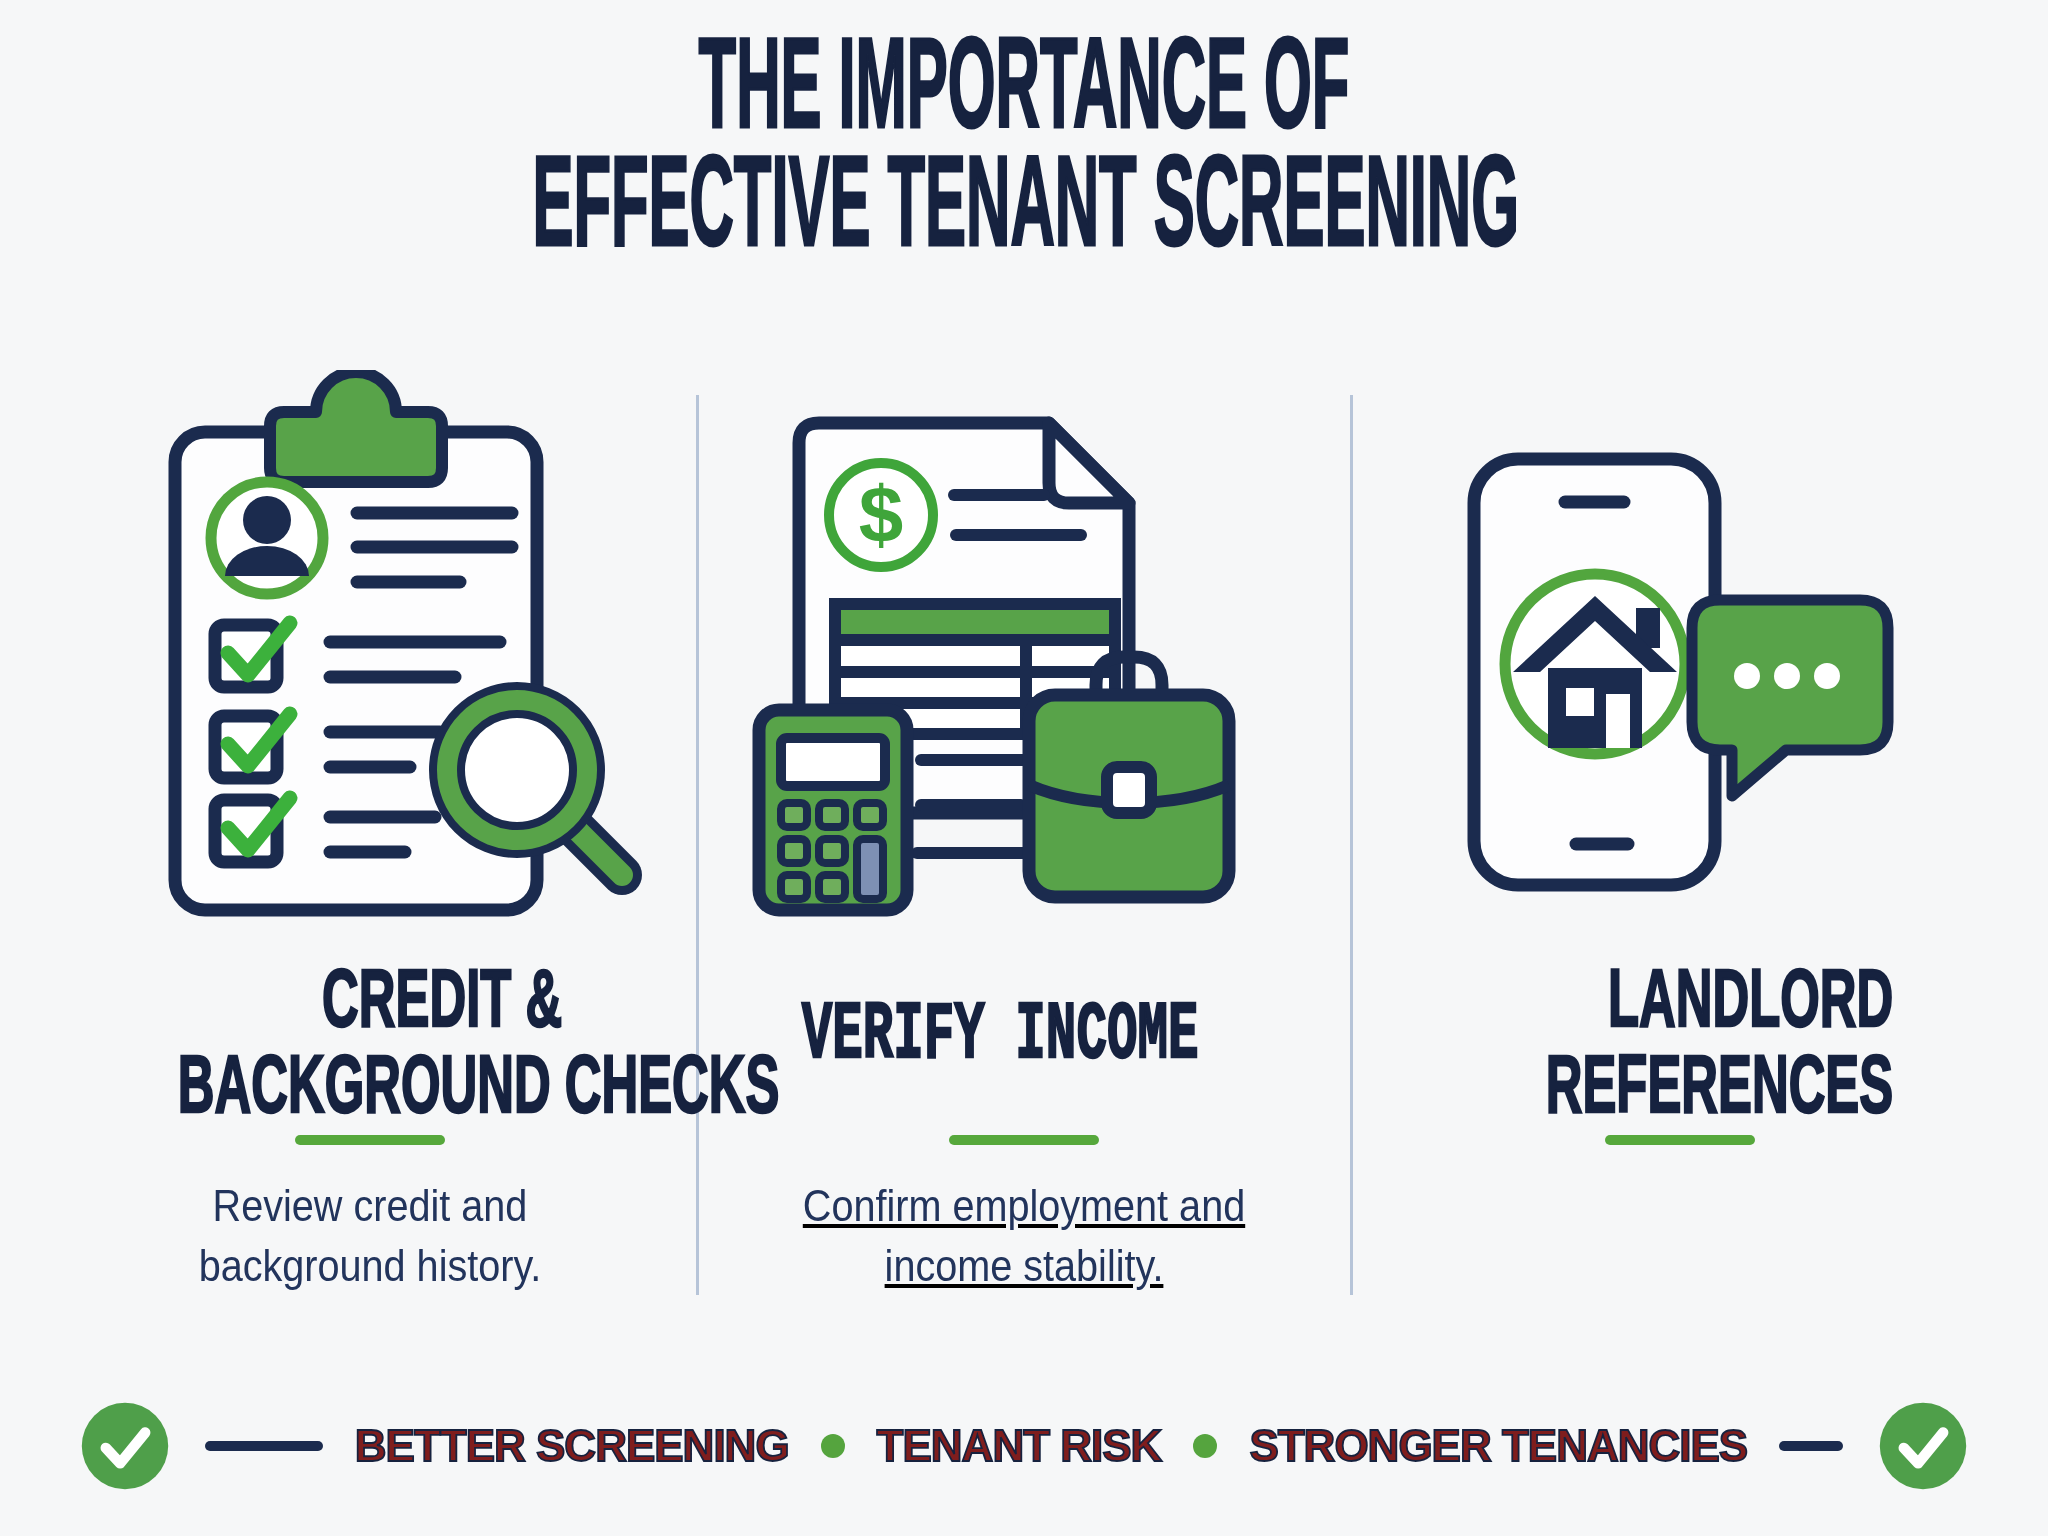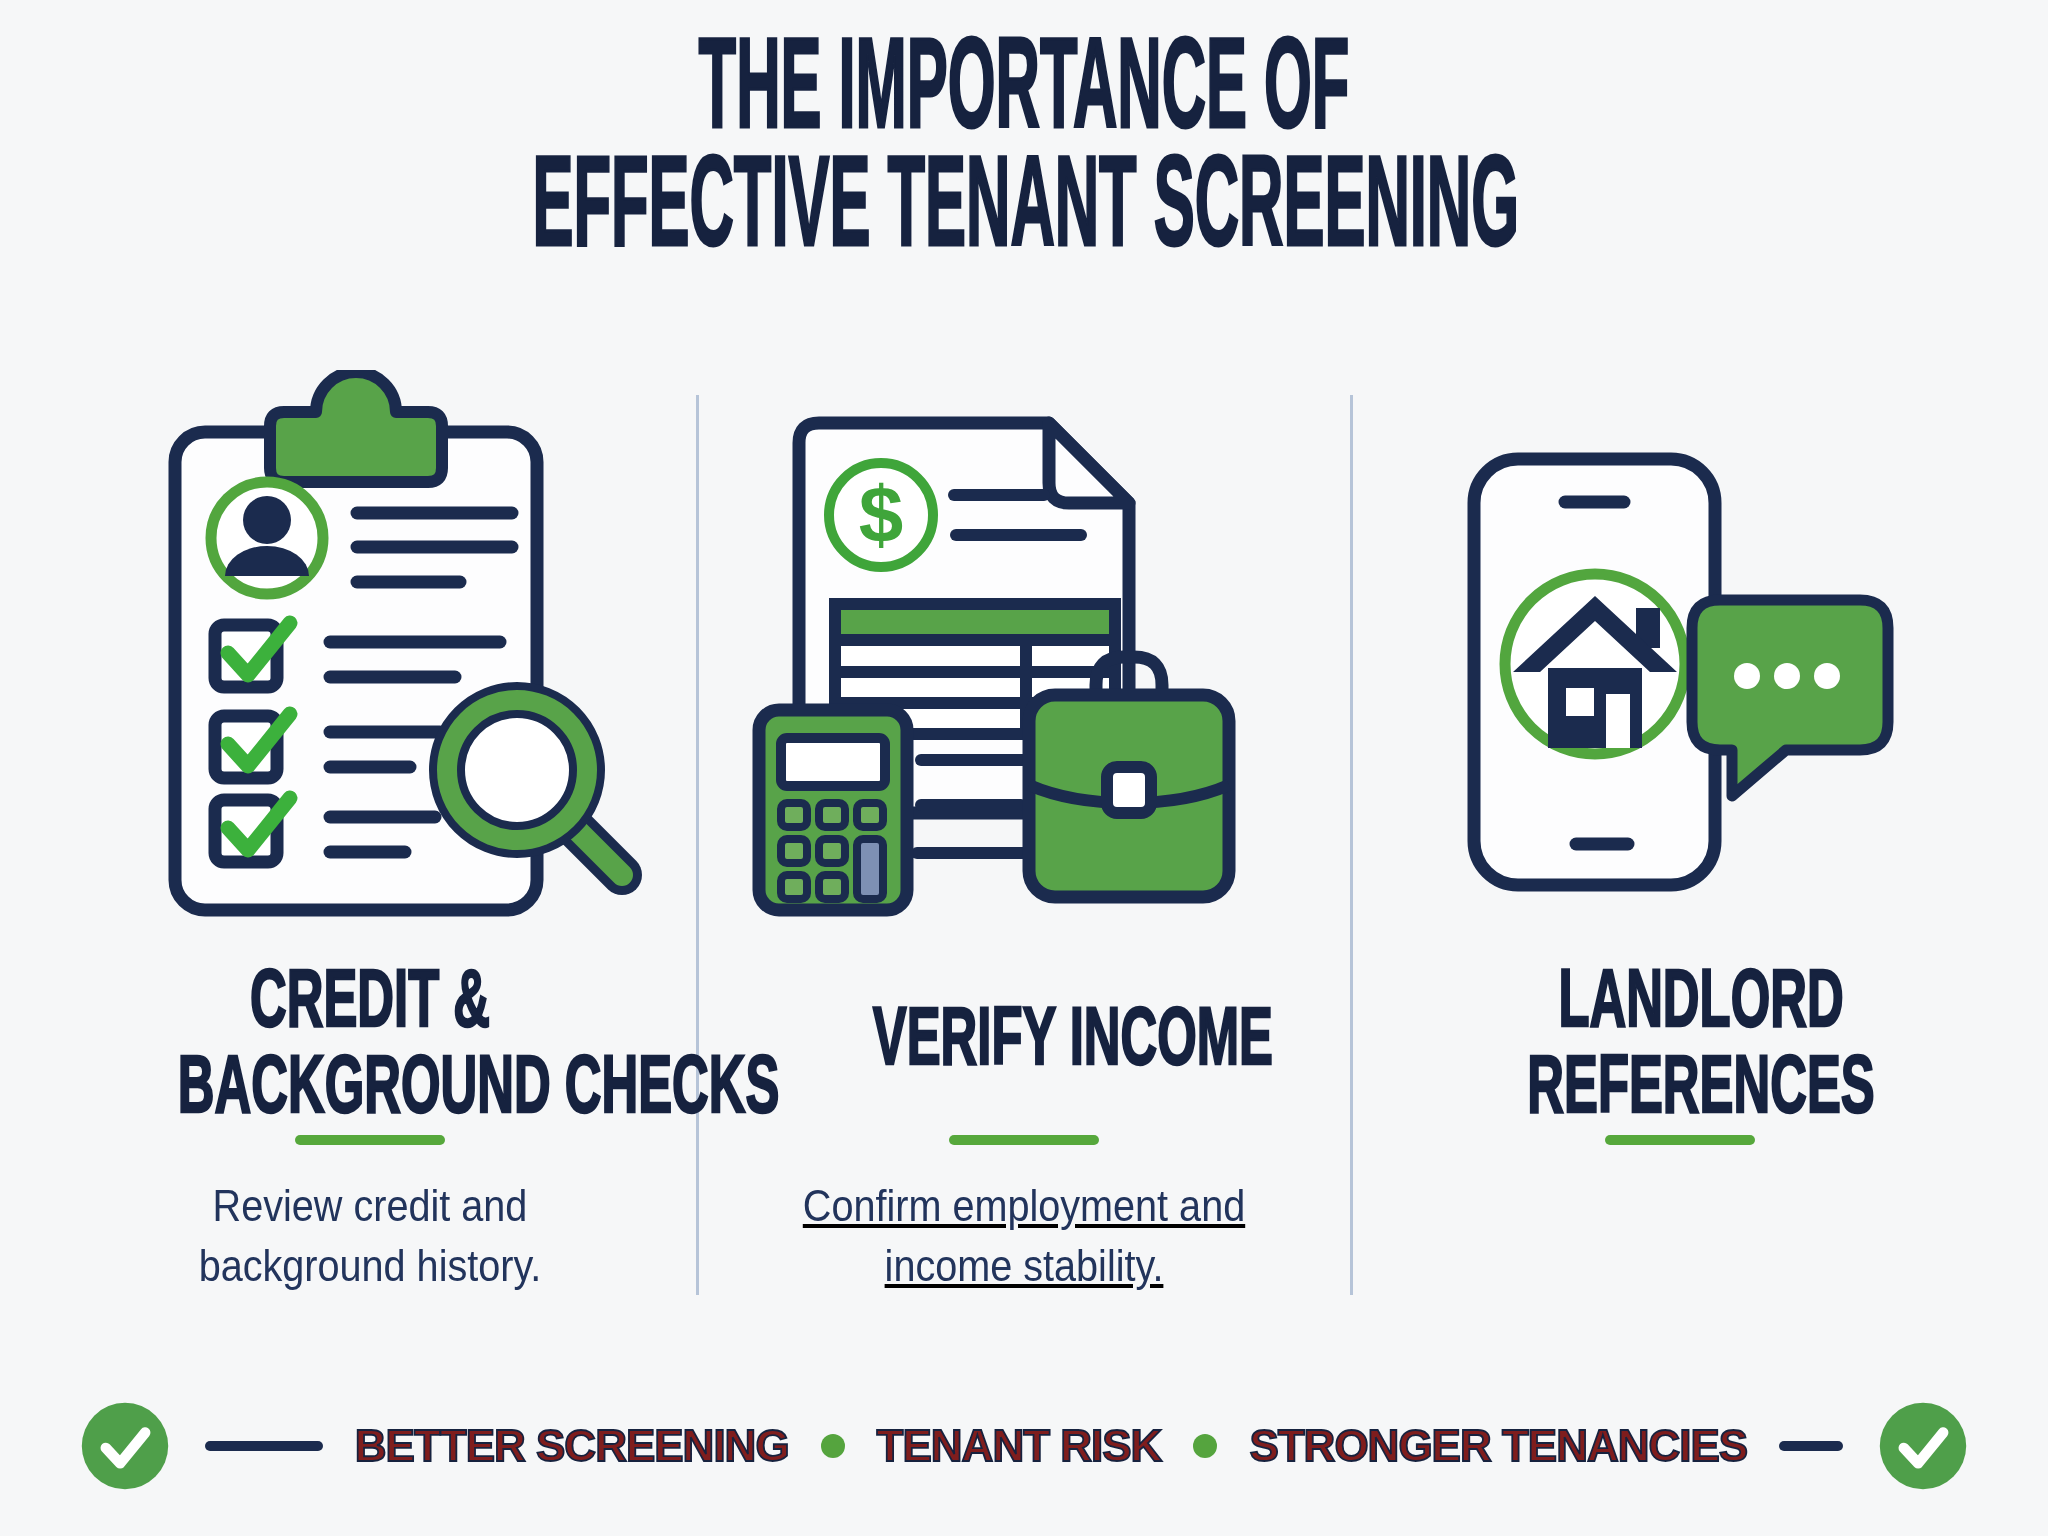--- a/index.html
+++ b/index.html
@@ -26,29 +26,29 @@
   .d1{left:696px;}
   .d2{left:1350px;}
 
   
   .icon{position:absolute;}
   .icon1{left:150px;top:370px;width:510px;height:555px;}
   .icon2{left:744px;top:395px;width:560px;height:600px;}
   .icon3{left:1460px;top:440px;width:480px;height:470px;}
 
   
-  .heading{position:absolute;width:620px;text-align:center;}
+  .heading{position:absolute;width:620px;text-align:right;}
   .h-line{
     display:block;font-size:82px;line-height:86px;font-weight:700;
     color:#16223f;-webkit-text-stroke:2.5px #16223f;
     transform:scaleX(0.62);transform-origin:50% 50%;
     white-space:nowrap;
   }
   .hc1{left:60px;top:955px;}
-  .hc2{left:755px;top:993px;}
+  .hc2{left:684px;top:993px;font-family:Liberation Mono, monospace;}
   .hc3{left:1391px;top:955px;}
 
   
   .underline{position:absolute;top:1135px;width:150px;height:10px;border-radius:6px;background:#56a83c;}
   .u1{left:295px;}
   .u2{left:949px;}
   .u3{left:1605px;}
 
   
   .description{position:absolute;width:620px;top:1176px;text-align:center;}

